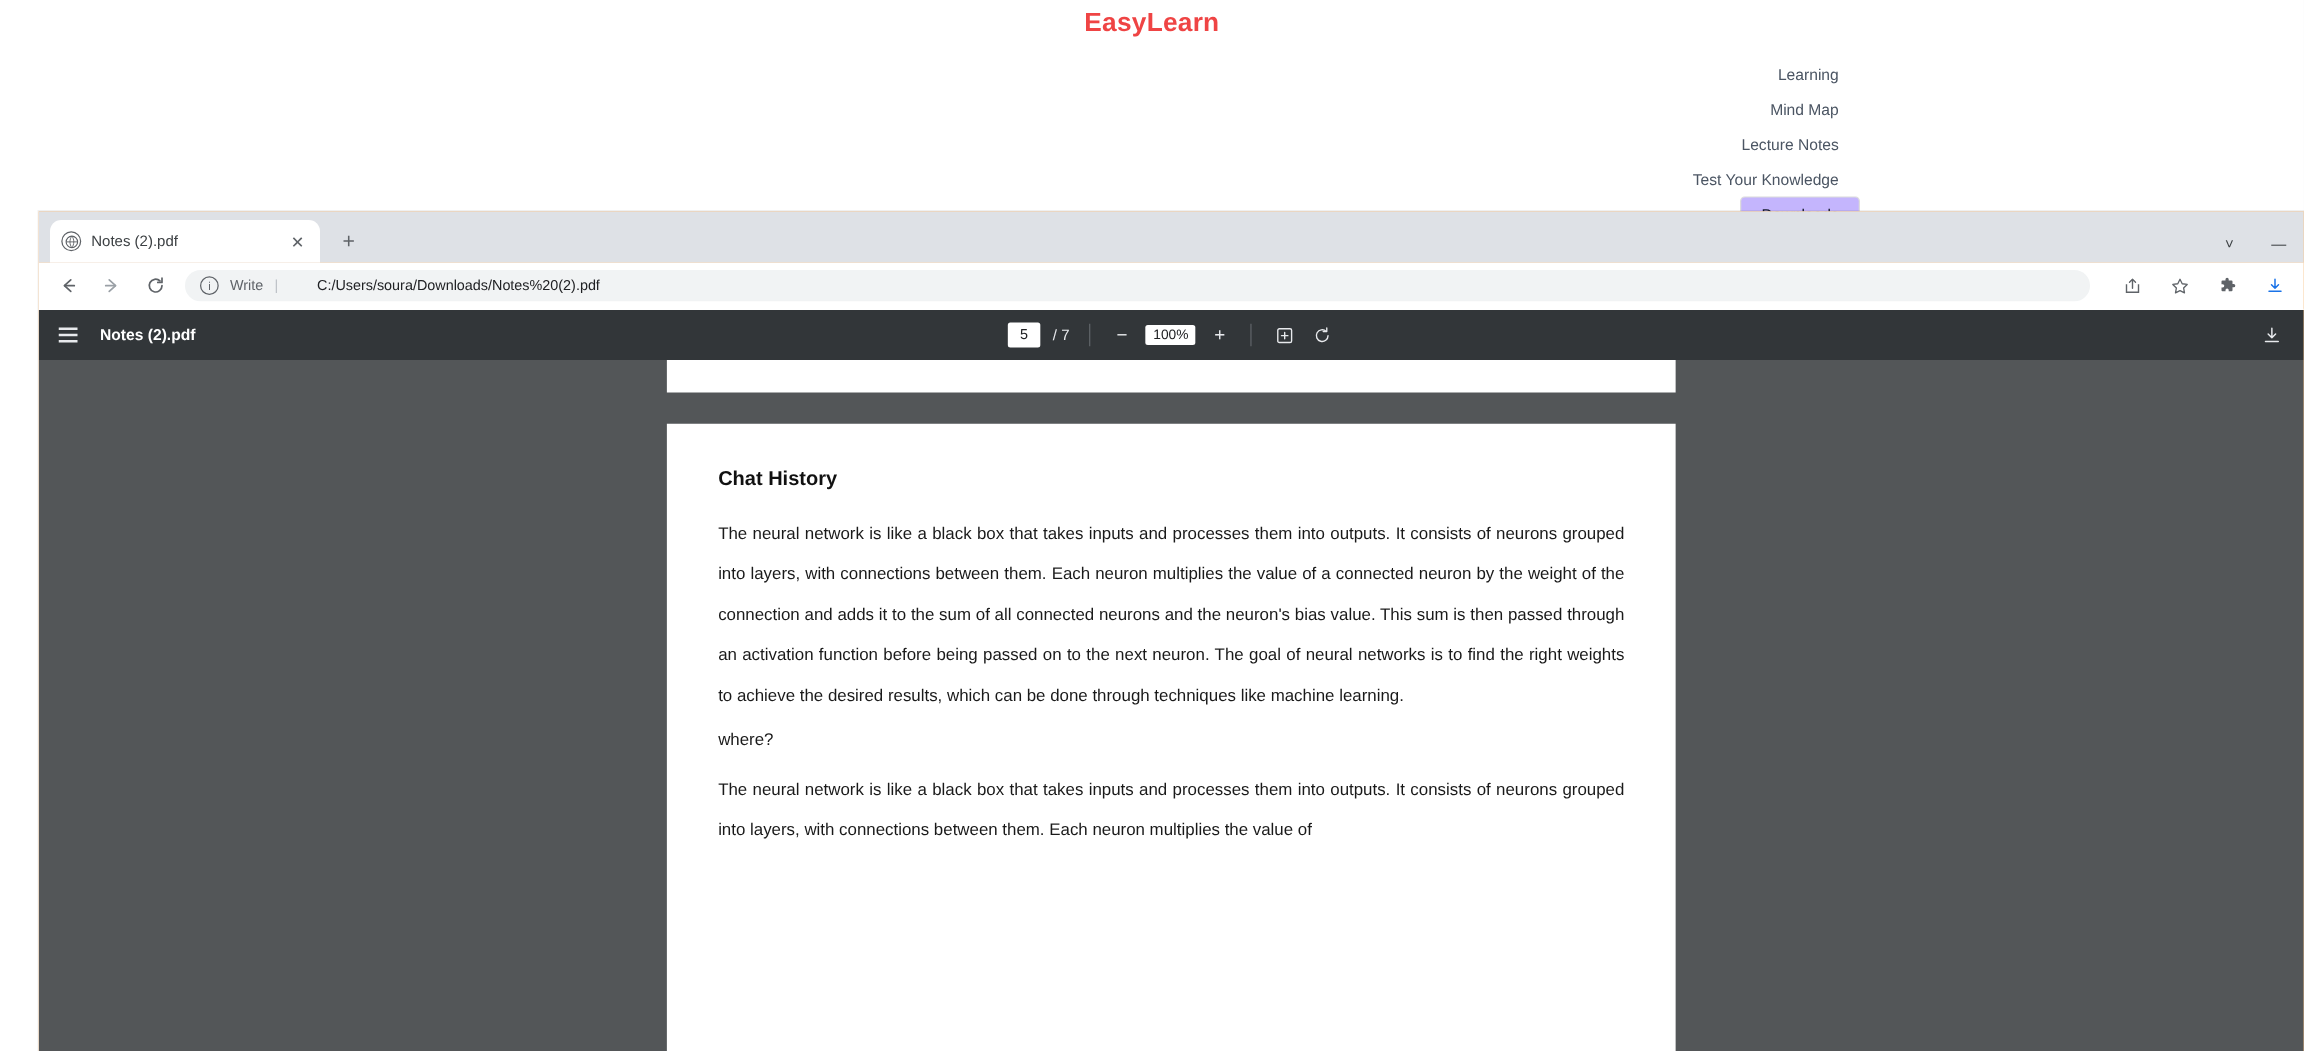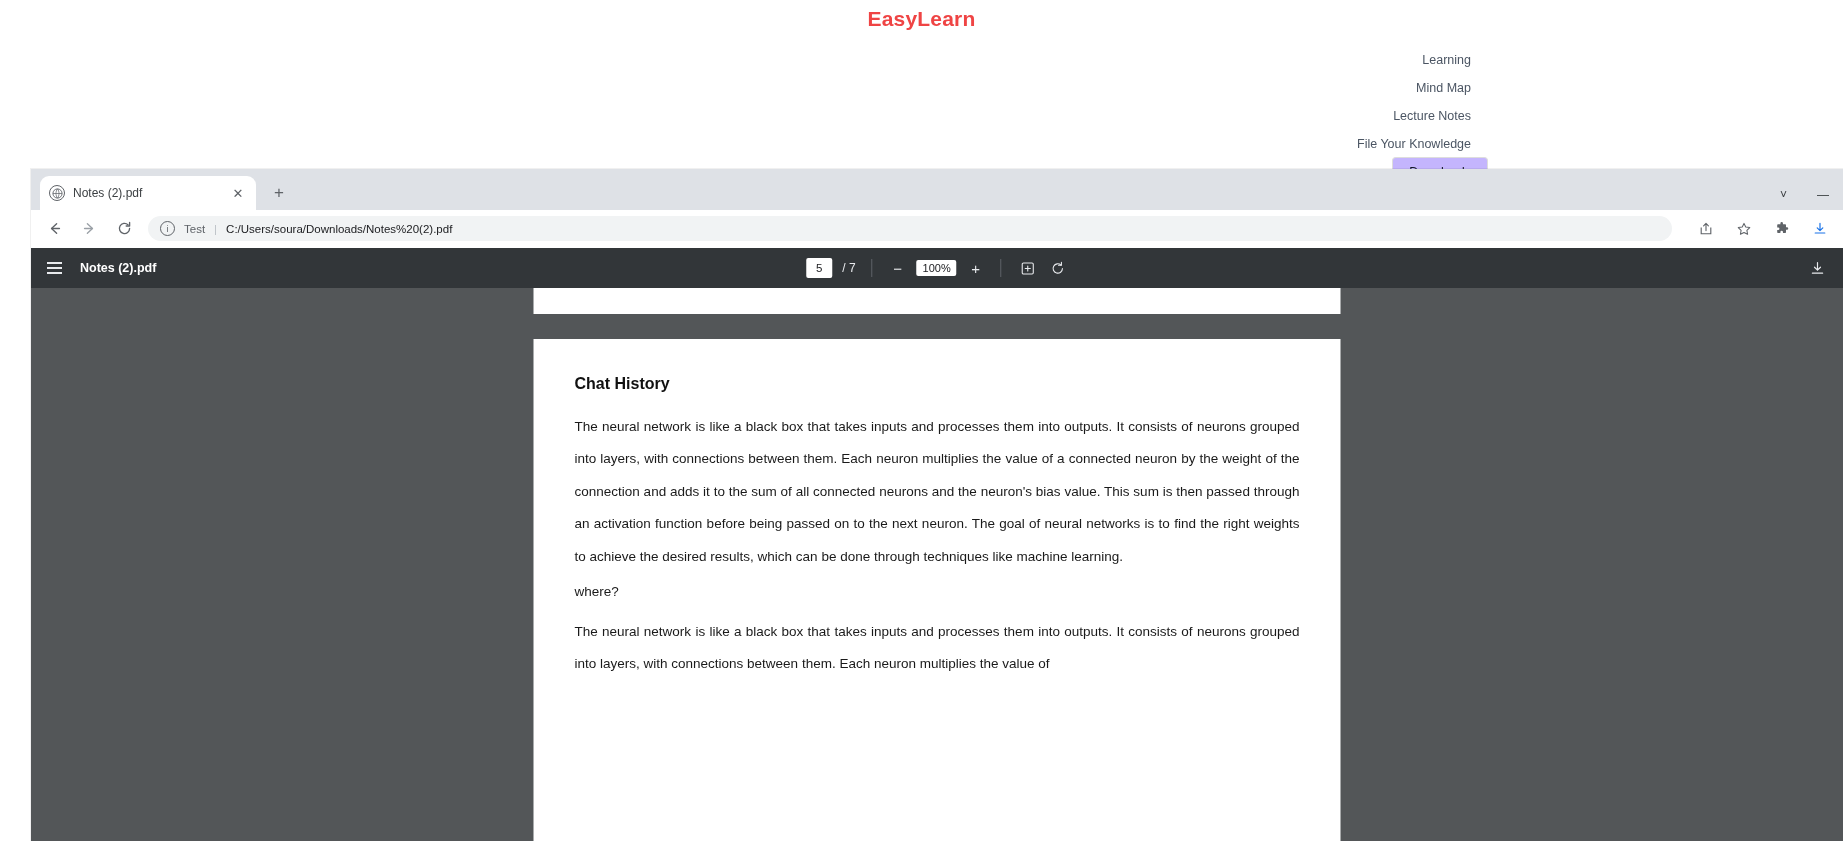--- a/index.html
+++ b/index.html
@@ -200,21 +200,21 @@
   .omni-info {
     width: 15px; height: 15px;
     border: 1.2px solid #5f6368;
     border-radius: 50%;
     display: inline-flex; align-items: center; justify-content: center;
     font-size: 9px; color: #5f6368;
     flex: 0 0 auto;
   }
   .omni-scheme { color: #5f6368; }
   .omni-sep { color: #bdc1c6; }
-  .omni-url { color: #202124; }
+  .omni-url { color: #202124; margin-left: 22px; }
   .tool-right { display: flex; align-items: center; gap: 16px; padding-left: 10px; }
 
   
   .pdf-bar {
     height: 40px;
     background: #323639;
     display: flex;
     align-items: center;
     padding: 0 16px;
     color: #e8eaed;
@@ -279,21 +279,21 @@
 </head>
 <body>
 
 <div class="bg-app">
   <div class="app-title">EasyLearn</div>
 
   <div class="tabs-wrap">
     <div class="tab">Learning</div>
     <div class="tab">Mind Map</div>
     <div class="tab">Lecture Notes</div>
-    <div class="tab">File Your Knowledge</div>
+    <div class="tab">Test Your Knowledge</div>
     <div class="tab active">Downloads</div>
     <div class="tab">Write Notes</div>
   </div>
 
   <div class="panel">
     <div class="file-card">
       <div class="chip">
         <span class="doc-ico">
           <svg width="10" height="12" viewBox="0 0 10 12" aria-hidden="true">
             <path d="M1 0.6h5l3 3v7.8H1z" fill="none" stroke="#6b7280" stroke-width="0.9"></path>
@@ -342,21 +342,21 @@
     </span>
     <span class="nav-ico">
       <svg width="17" height="17" viewBox="0 0 20 20" aria-hidden="true">
         <path d="M16 10a6 6 0 1 1-1.9-4.4" fill="none" stroke="#5f6368" stroke-width="1.6" stroke-linecap="round"></path>
         <path d="M16 3v4h-4" fill="none" stroke="#5f6368" stroke-width="1.6" stroke-linecap="round" stroke-linejoin="round"></path>
       </svg>
     </span>
 
     <div class="omnibox">
       <span class="omni-info">i</span>
-      <span class="omni-scheme">Test</span>
+      <span class="omni-scheme">Write</span>
       <span class="omni-sep">|</span>
       <span class="omni-url">C:/Users/soura/Downloads/Notes%20(2).pdf</span>
     </div>
 
     <div class="tool-right">
       <span class="nav-ico">
         <svg width="16" height="16" viewBox="0 0 20 20" aria-hidden="true">
           <path d="M4 8v8h12V8" fill="none" stroke="#5f6368" stroke-width="1.4"></path>
           <path d="M10 12V3M7 6l3-3 3 3" fill="none" stroke="#5f6368" stroke-width="1.4" stroke-linecap="round" stroke-linejoin="round"></path>
         </svg>

